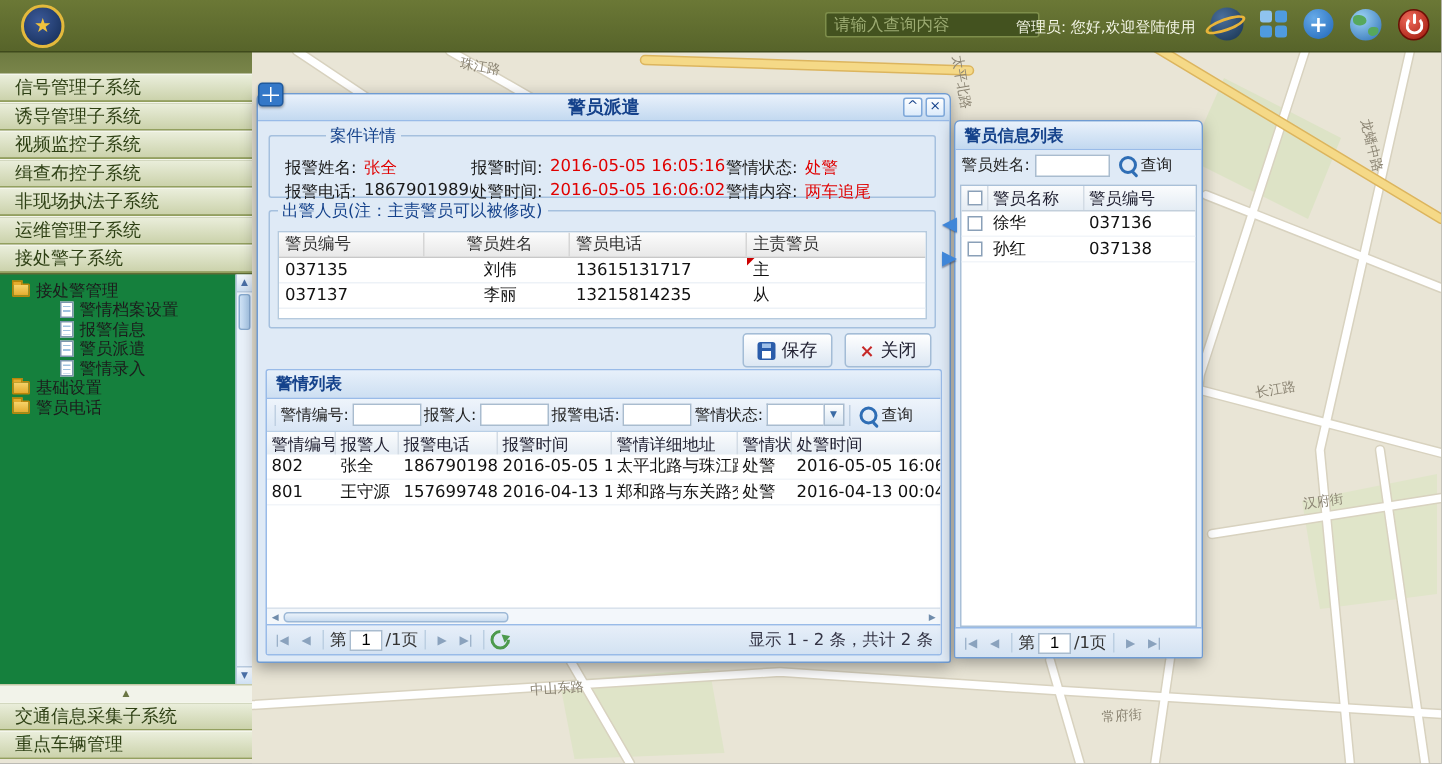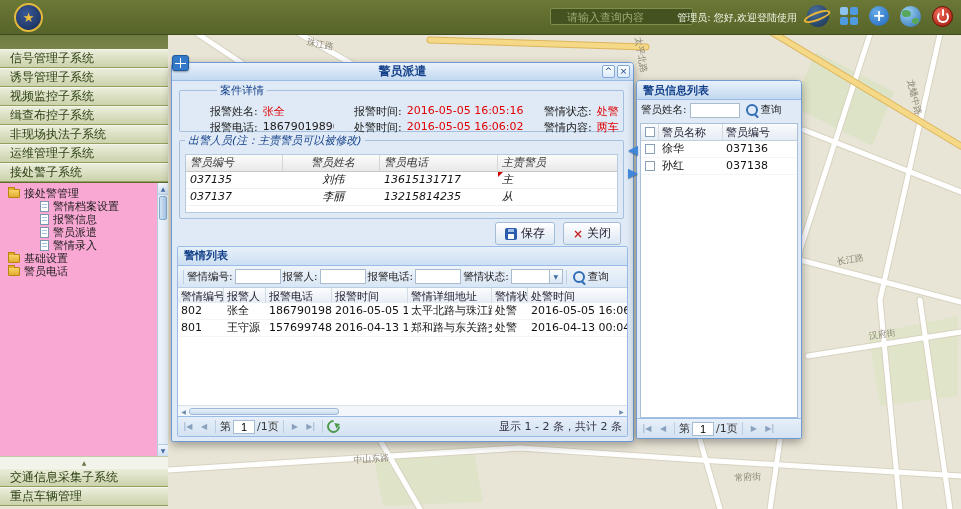--- a/index.html
+++ b/index.html
@@ -7,21 +7,21 @@
     font-family:"DejaVu Sans","Liberation Sans",sans-serif;font-size:12px;-webkit-font-smoothing:antialiased;}
   
   .app-header{position:absolute;left:0;top:0;width:961px;height:34px;
     background:linear-gradient(#6b7836,#57642a);border-bottom:1px solid #3f4a1c;z-index:20;}
   .logo{position:absolute;left:14px;top:3px;width:25px;height:25px;border-radius:50%;
     background:radial-gradient(circle at 40% 35%,#3b5998,#122a52);border:2px solid #e3b93c;
     display:flex;align-items:center;justify-content:center;color:#f0c23e;font-size:13px;}
   .app-title{position:absolute;left:88px;top:0;line-height:34px;color:#ffffff;font-size:16px;
     font-weight:bold;letter-spacing:3px;text-shadow:0 1px 2px rgba(0,0,0,.4);white-space:nowrap;}
   .hdr-search{position:absolute;left:550px;top:8px;width:143px;height:17px;background:#43521f;
-    border:1px solid #7e8e4b;color:#d6dfb8;font-size:11px;padding:0 16px;box-sizing:border-box;border-radius:2px;}
+    border:1px solid #7e8e4b;color:#d6dfb8;font-size:11px;padding:0 5px;box-sizing:border-box;border-radius:2px;}
   .hdr-search::placeholder{color:#9cab72;}
   .hdr-welcome{position:absolute;right:164px;top:11px;font-size:10px;color:#f2f4e4;white-space:nowrap;}
   .hdr-icons{position:absolute;right:8px;top:5px;display:flex;gap:11px;align-items:center;}
   .icon-globering{position:relative;width:22px;height:22px;border-radius:50%;
     background:radial-gradient(circle at 35% 30%,#4a6f9c,#16324f);}
   .icon-globering::after{content:"";position:absolute;left:-4px;top:7px;width:28px;height:9px;
     border:2px solid #e8b43a;border-radius:50%;transform:rotate(-20deg);box-sizing:border-box;}
   .icon-grid{width:18px;height:18px;display:grid;grid-template-columns:8px 8px;grid-template-rows:8px 8px;gap:2px;}
   .icon-grid span{background:#4f9bdf;border-radius:2px;}
   .icon-grid span:nth-child(1){background:#8fc3ef;}
@@ -36,21 +36,21 @@
     background:radial-gradient(circle at 35% 30%,#ef6a5a,#9c1408);border:1px solid #6e0e05;box-sizing:border-box;}
   .icon-power::before{content:"";position:absolute;left:8.5px;top:2.5px;width:2px;height:7px;background:#fff;border-radius:1px;}
   .icon-power::after{content:"";position:absolute;left:3.5px;top:4.5px;width:12px;height:12px;border:2px solid #fff;
     border-top-color:transparent;border-radius:50%;box-sizing:border-box;}
   
   .sidebar{position:absolute;left:0;top:34px;width:168px;height:436px;background:#79854a;z-index:5;}
   .side-gap{height:15px;background:linear-gradient(#6d7a40,#79854a);}
   .side-item{height:19px;line-height:17px;padding-left:10px;font-size:12px;color:#2e4014;
     background:linear-gradient(#eaeedb,#cbd2ab);border-bottom:1px solid #93a05f;border-top:1px solid #f4f6ec;
     box-sizing:border-box;cursor:pointer;white-space:nowrap;overflow:hidden;}
-  .tree-panel{position:absolute;left:0;top:148px;width:168px;height:274px;background:#f9a8d4;border-top:1px solid #5f6b35;box-sizing:border-box;}
+  .tree-panel{position:absolute;left:0;top:148px;width:168px;height:274px;background:#15803d;border-top:1px solid #5f6b35;box-sizing:border-box;}
   .tree-rows{padding-top:4px;}
   .tree-row{height:13px;display:flex;align-items:center;gap:4px;font-size:11px;color:#1c1c1c;padding-left:8px;cursor:pointer;white-space:nowrap;}
   .tree-row.lvl1{padding-left:40px;}
   .icon-folder{width:12px;height:9px;background:linear-gradient(#f7d36a,#e4ac2e);border:1px solid #b8860b;border-radius:1px;position:relative;flex:none;box-sizing:border-box;}
   .icon-folder::before{content:"";position:absolute;top:-3px;left:-1px;width:5px;height:2px;background:#e4ac2e;border:1px solid #b8860b;border-bottom:none;}
   .icon-page{width:9px;height:11px;background:#fff;border:1px solid #7d96ad;flex:none;position:relative;box-sizing:border-box;}
   .icon-page::before{content:"";position:absolute;left:1px;top:2px;right:1px;height:6px;
     background:repeating-linear-gradient(#9fc1de 0 1px,transparent 1px 3px);}
   .tree-scroll{position:absolute;right:0;top:0;width:11px;height:100%;background:#e9f1fa;border-left:1px solid #b9cbe0;box-sizing:border-box;}
   .ts-btn{height:11px;display:flex;align-items:center;justify-content:center;font-size:6px;color:#4a6fa5;
@@ -82,24 +82,24 @@
   .rp .win-title{text-align:left;padding-left:6px;font-size:11px;}
   .win-tools{position:absolute;right:3px;top:2px;display:flex;gap:2px;}
   .tool-btn{width:13px;height:13px;border:1px solid #7fa8d9;background:linear-gradient(#fff,#dcebfb);border-radius:2px;
     font-size:9px;line-height:11px;text-align:center;color:#15428b;cursor:pointer;box-sizing:border-box;}
   .win-body{position:absolute;left:0;right:0;top:17px;bottom:0;}
   .rp .win-body{top:18px;}
   
   .fs{position:absolute;left:7px;right:9px;border:1px solid #a5c0de;border-radius:2px;margin:0;padding:0;}
   .fs legend{font-size:11px;color:#15428b;margin-left:5px;padding:0 3px;}
   .fs-case{top:3px;height:47px;padding-left:32px;}
-  .fs-off{top:53px;height:84px;font-style:italic;}
+  .fs-off{top:53px;height:84px;}
   .case-row{position:absolute;left:10px;right:4px;display:flex;font-size:11px;white-space:nowrap;}
   .case-row.r1{top:6px;}.case-row.r2{top:22px;}
-  .case-cell{display:flex;gap:5px;overflow:hidden;margin-left:20px;}
+  .case-cell{display:flex;gap:5px;overflow:hidden;}
   .case-cell.c1{width:124px;flex:none;}.case-cell.c2{width:170px;flex:none;}.case-cell.c3{flex:1;}
   .f-lbl{color:#1a1a1a;}
   .f-val{color:#1a1a1a;}
   .f-val.red{color:#e00000;}
   .otable{position:absolute;left:5px;right:5px;top:6px;bottom:5px;border:1px solid #b5cade;background:#fff;overflow:hidden;}
   .ot-head{display:flex;height:16px;background:linear-gradient(#fcfcfc,#e8e8e8);border-bottom:1px solid #c8c8c8;font-size:11px;color:#333;}
   .ot-hcell{padding-left:4px;line-height:15px;border-right:1px solid #d6d6d6;box-sizing:border-box;overflow:hidden;white-space:nowrap;}
   .oc1{width:97px;}.oc2{width:97px;text-align:center;}.oc3{width:118px;}.oc4{flex:1;border-right:none;}
   .ot-row{display:flex;height:16px;line-height:16px;font-size:11px;color:#111;border-bottom:1px solid #edf2f7;cursor:pointer;}
   .ot-cell{padding-left:4px;box-sizing:border-box;overflow:hidden;position:relative;white-space:nowrap;}

